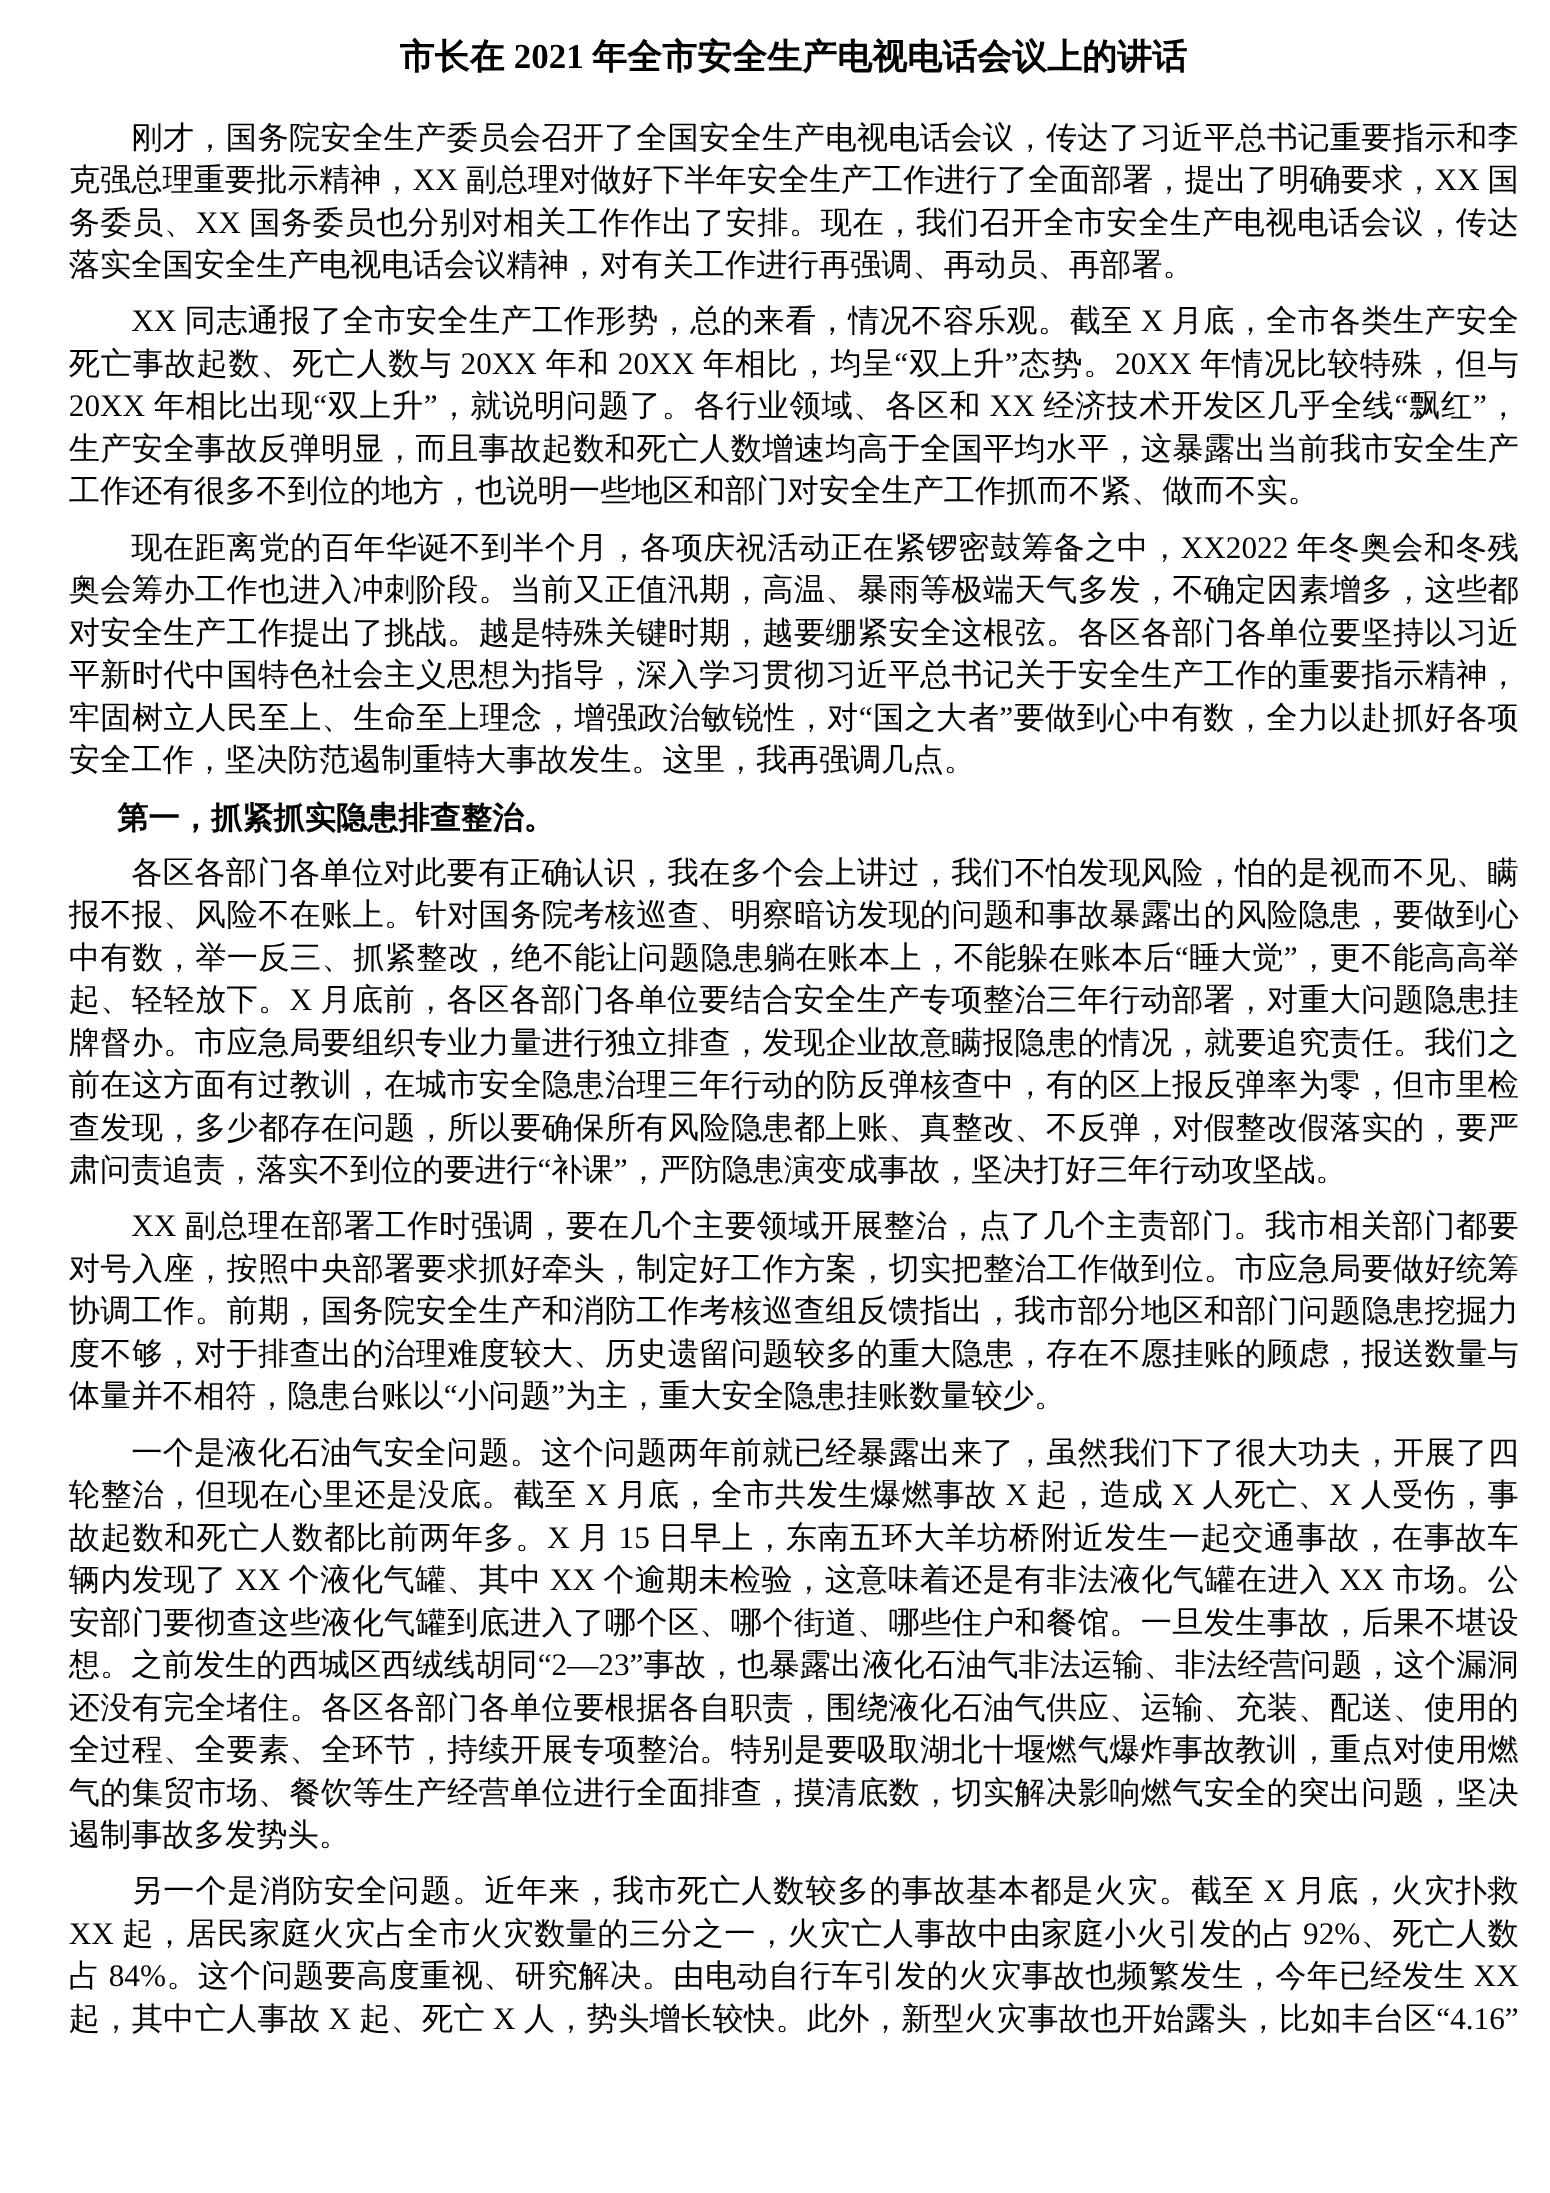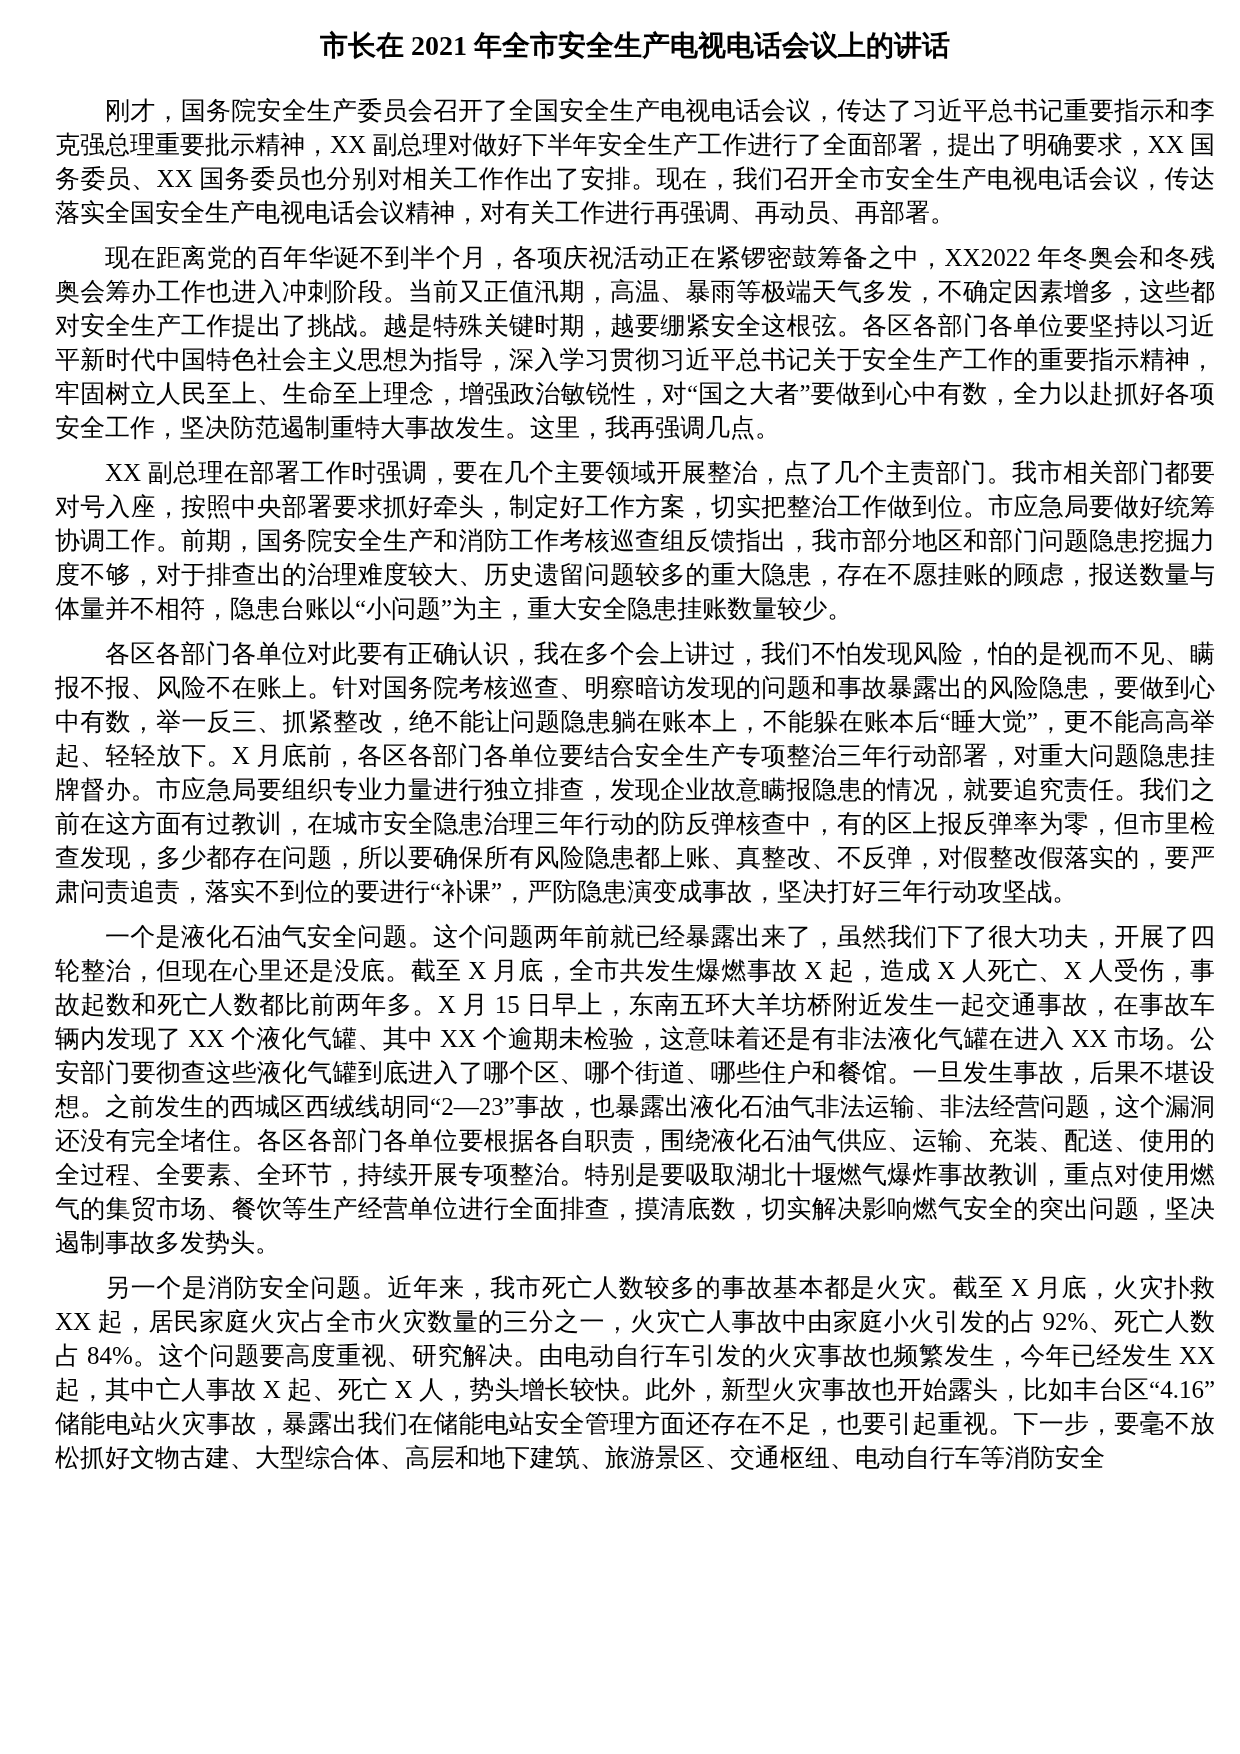--- a/index.html
+++ b/index.html
@@ -43,18 +43,20 @@
     font-size: 25px;
   }
 </style>
 </head>
 <body>
 
 <div class="page">
   <h1 class="doc-title">市长在 2021 年全市安全生产电视电话会议上的讲话</h1>
 
   <p class="para">刚才，国务院安全生产委员会召开了全国安全生产电视电话会议，传达了习近平总书记重要指示和李克强总理重要批示精神，XX 副总理对做好下半年安全生产工作进行了全面部署，提出了明确要求，XX 国务委员、XX 国务委员也分别对相关工作作出了安排。现在，我们召开全市安全生产电视电话会议，传达落实全国安全生产电视电话会议精神，对有关工作进行再强调、再动员、再部署。</p>
+  <p class="para">XX 同志通报了全市安全生产工作形势，总的来看，情况不容乐观。截至 X 月底，全市各类生产安全死亡事故起数、死亡人数与 20XX 年和 20XX 年相比，均呈“双上升”态势。20XX 年情况比较特殊，但与 20XX 年相比出现“双上升”，就说明问题了。各行业领域、各区和 XX 经济技术开发区几乎全线“飘红”，生产安全事故反弹明显，而且事故起数和死亡人数增速均高于全国平均水平，这暴露出当前我市安全生产工作还有很多不到位的地方，也说明一些地区和部门对安全生产工作抓而不紧、做而不实。</p>
   <p class="para">现在距离党的百年华诞不到半个月，各项庆祝活动正在紧锣密鼓筹备之中，XX2022 年冬奥会和冬残奥会筹办工作也进入冲刺阶段。当前又正值汛期，高温、暴雨等极端天气多发，不确定因素增多，这些都对安全生产工作提出了挑战。越是特殊关键时期，越要绷紧安全这根弦。各区各部门各单位要坚持以习近平新时代中国特色社会主义思想为指导，深入学习贯彻习近平总书记关于安全生产工作的重要指示精神，牢固树立人民至上、生命至上理念，增强政治敏锐性，对“国之大者”要做到心中有数，全力以赴抓好各项安全工作，坚决防范遏制重特大事故发生。这里，我再强调几点。</p>
+  <p class="section-heading">第一，抓紧抓实隐患排查整治。</p>
+  <p class="para">各区各部门各单位对此要有正确认识，我在多个会上讲过，我们不怕发现风险，怕的是视而不见、瞒报不报、风险不在账上。针对国务院考核巡查、明察暗访发现的问题和事故暴露出的风险隐患，要做到心中有数，举一反三、抓紧整改，绝不能让问题隐患躺在账本上，不能躲在账本后“睡大觉”，更不能高高举起、轻轻放下。X 月底前，各区各部门各单位要结合安全生产专项整治三年行动部署，对重大问题隐患挂牌督办。市应急局要组织专业力量进行独立排查，发现企业故意瞒报隐患的情况，就要追究责任。我们之前在这方面有过教训，在城市安全隐患治理三年行动的防反弹核查中，有的区上报反弹率为零，但市里检查发现，多少都存在问题，所以要确保所有风险隐患都上账、真整改、不反弹，对假整改假落实的，要严肃问责追责，落实不到位的要进行“补课”，严防隐患演变成事故，坚决打好三年行动攻坚战。</p>
   <p class="para">XX 副总理在部署工作时强调，要在几个主要领域开展整治，点了几个主责部门。我市相关部门都要对号入座，按照中央部署要求抓好牵头，制定好工作方案，切实把整治工作做到位。市应急局要做好统筹协调工作。前期，国务院安全生产和消防工作考核巡查组反馈指出，我市部分地区和部门问题隐患挖掘力度不够，对于排查出的治理难度较大、历史遗留问题较多的重大隐患，存在不愿挂账的顾虑，报送数量与体量并不相符，隐患台账以“小问题”为主，重大安全隐患挂账数量较少。</p>
-  <p class="para">各区各部门各单位对此要有正确认识，我在多个会上讲过，我们不怕发现风险，怕的是视而不见、瞒报不报、风险不在账上。针对国务院考核巡查、明察暗访发现的问题和事故暴露出的风险隐患，要做到心中有数，举一反三、抓紧整改，绝不能让问题隐患躺在账本上，不能躲在账本后“睡大觉”，更不能高高举起、轻轻放下。X 月底前，各区各部门各单位要结合安全生产专项整治三年行动部署，对重大问题隐患挂牌督办。市应急局要组织专业力量进行独立排查，发现企业故意瞒报隐患的情况，就要追究责任。我们之前在这方面有过教训，在城市安全隐患治理三年行动的防反弹核查中，有的区上报反弹率为零，但市里检查发现，多少都存在问题，所以要确保所有风险隐患都上账、真整改、不反弹，对假整改假落实的，要严肃问责追责，落实不到位的要进行“补课”，严防隐患演变成事故，坚决打好三年行动攻坚战。</p>
   <p class="para">一个是液化石油气安全问题。这个问题两年前就已经暴露出来了，虽然我们下了很大功夫，开展了四轮整治，但现在心里还是没底。截至 X 月底，全市共发生爆燃事故 X 起，造成 X 人死亡、X 人受伤，事故起数和死亡人数都比前两年多。X 月 15 日早上，东南五环大羊坊桥附近发生一起交通事故，在事故车辆内发现了 XX 个液化气罐、其中 XX 个逾期未检验，这意味着还是有非法液化气罐在进入 XX 市场。公安部门要彻查这些液化气罐到底进入了哪个区、哪个街道、哪些住户和餐馆。一旦发生事故，后果不堪设想。之前发生的西城区西绒线胡同“2—23”事故，也暴露出液化石油气非法运输、非法经营问题，这个漏洞还没有完全堵住。各区各部门各单位要根据各自职责，围绕液化石油气供应、运输、充装、配送、使用的全过程、全要素、全环节，持续开展专项整治。特别是要吸取湖北十堰燃气爆炸事故教训，重点对使用燃气的集贸市场、餐饮等生产经营单位进行全面排查，摸清底数，切实解决影响燃气安全的突出问题，坚决遏制事故多发势头。</p>
   <p class="para">另一个是消防安全问题。近年来，我市死亡人数较多的事故基本都是火灾。截至 X 月底，火灾扑救 XX 起，居民家庭火灾占全市火灾数量的三分之一，火灾亡人事故中由家庭小火引发的占 92%、死亡人数占 84%。这个问题要高度重视、研究解决。由电动自行车引发的火灾事故也频繁发生，今年已经发生 XX 起，其中亡人事故 X 起、死亡 X 人，势头增长较快。此外，新型火灾事故也开始露头，比如丰台区“4.16”储能电站火灾事故，暴露出我们在储能电站安全管理方面还存在不足，也要引起重视。下一步，要毫不放松抓好文物古建、大型综合体、高层和地下建筑、旅游景区、交通枢纽、电动自行车等消防安全</p>
 </div>
 
 </body></html>

